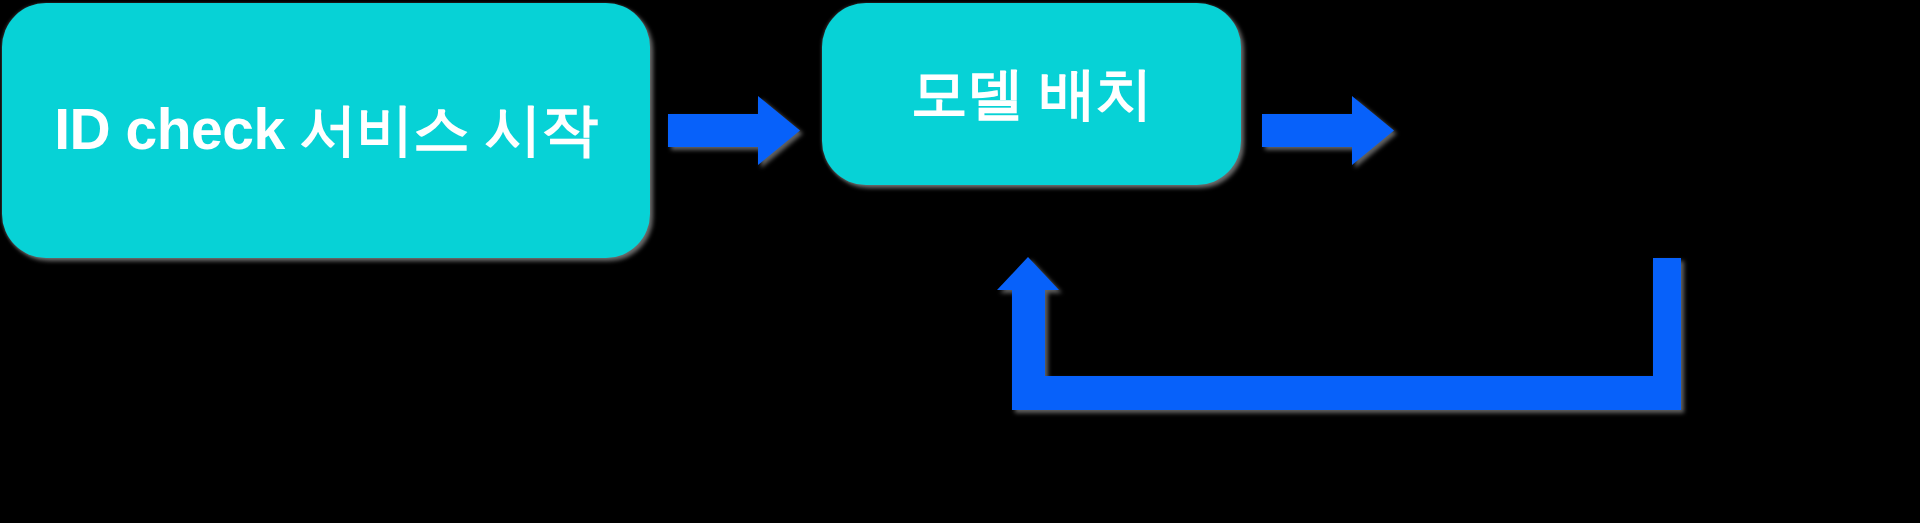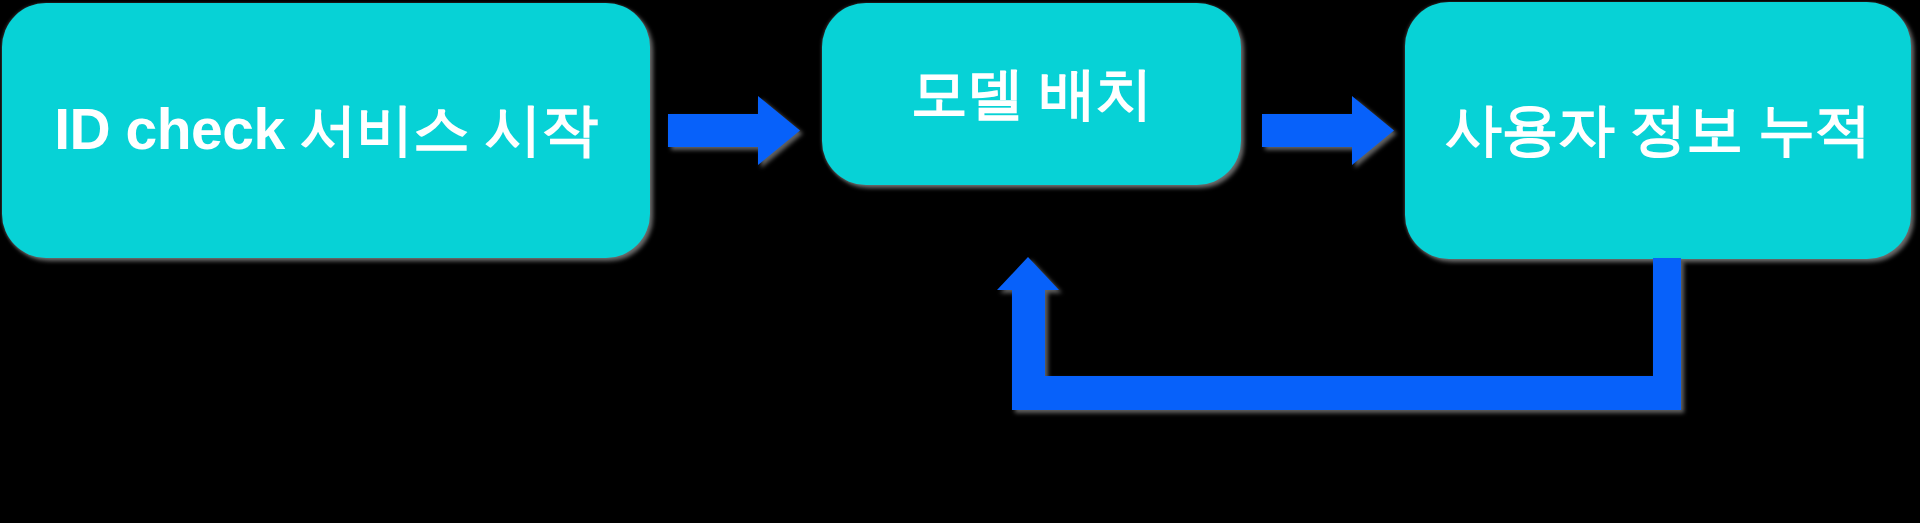--- a/index.html
+++ b/index.html
@@ -49,23 +49,20 @@
 <div class="stage">
 
   <div class="node" id="node-1">
     <span class="node-label">ID check 서비스 시작</span>
   </div>
 
   <div class="node" id="node-2">
     <span class="node-label">모델 배치</span>
   </div>
 
-  <div class="node" id="node-3">
-    <span class="node-label">사용자 정보 누적</span>
-  </div>
 
   <svg class="connectors" width="1920" height="523" viewBox="0 0 1920 523">
 
     <g>
       <rect x="668" y="114" width="90" height="33" fill="#0761FA"></rect>
       <polygon points="758,96 800,130.5 758,165" fill="#0761FA"></polygon>
     </g>
 
     <g>
       <rect x="1262" y="114" width="90" height="33" fill="#0761FA"></rect>

